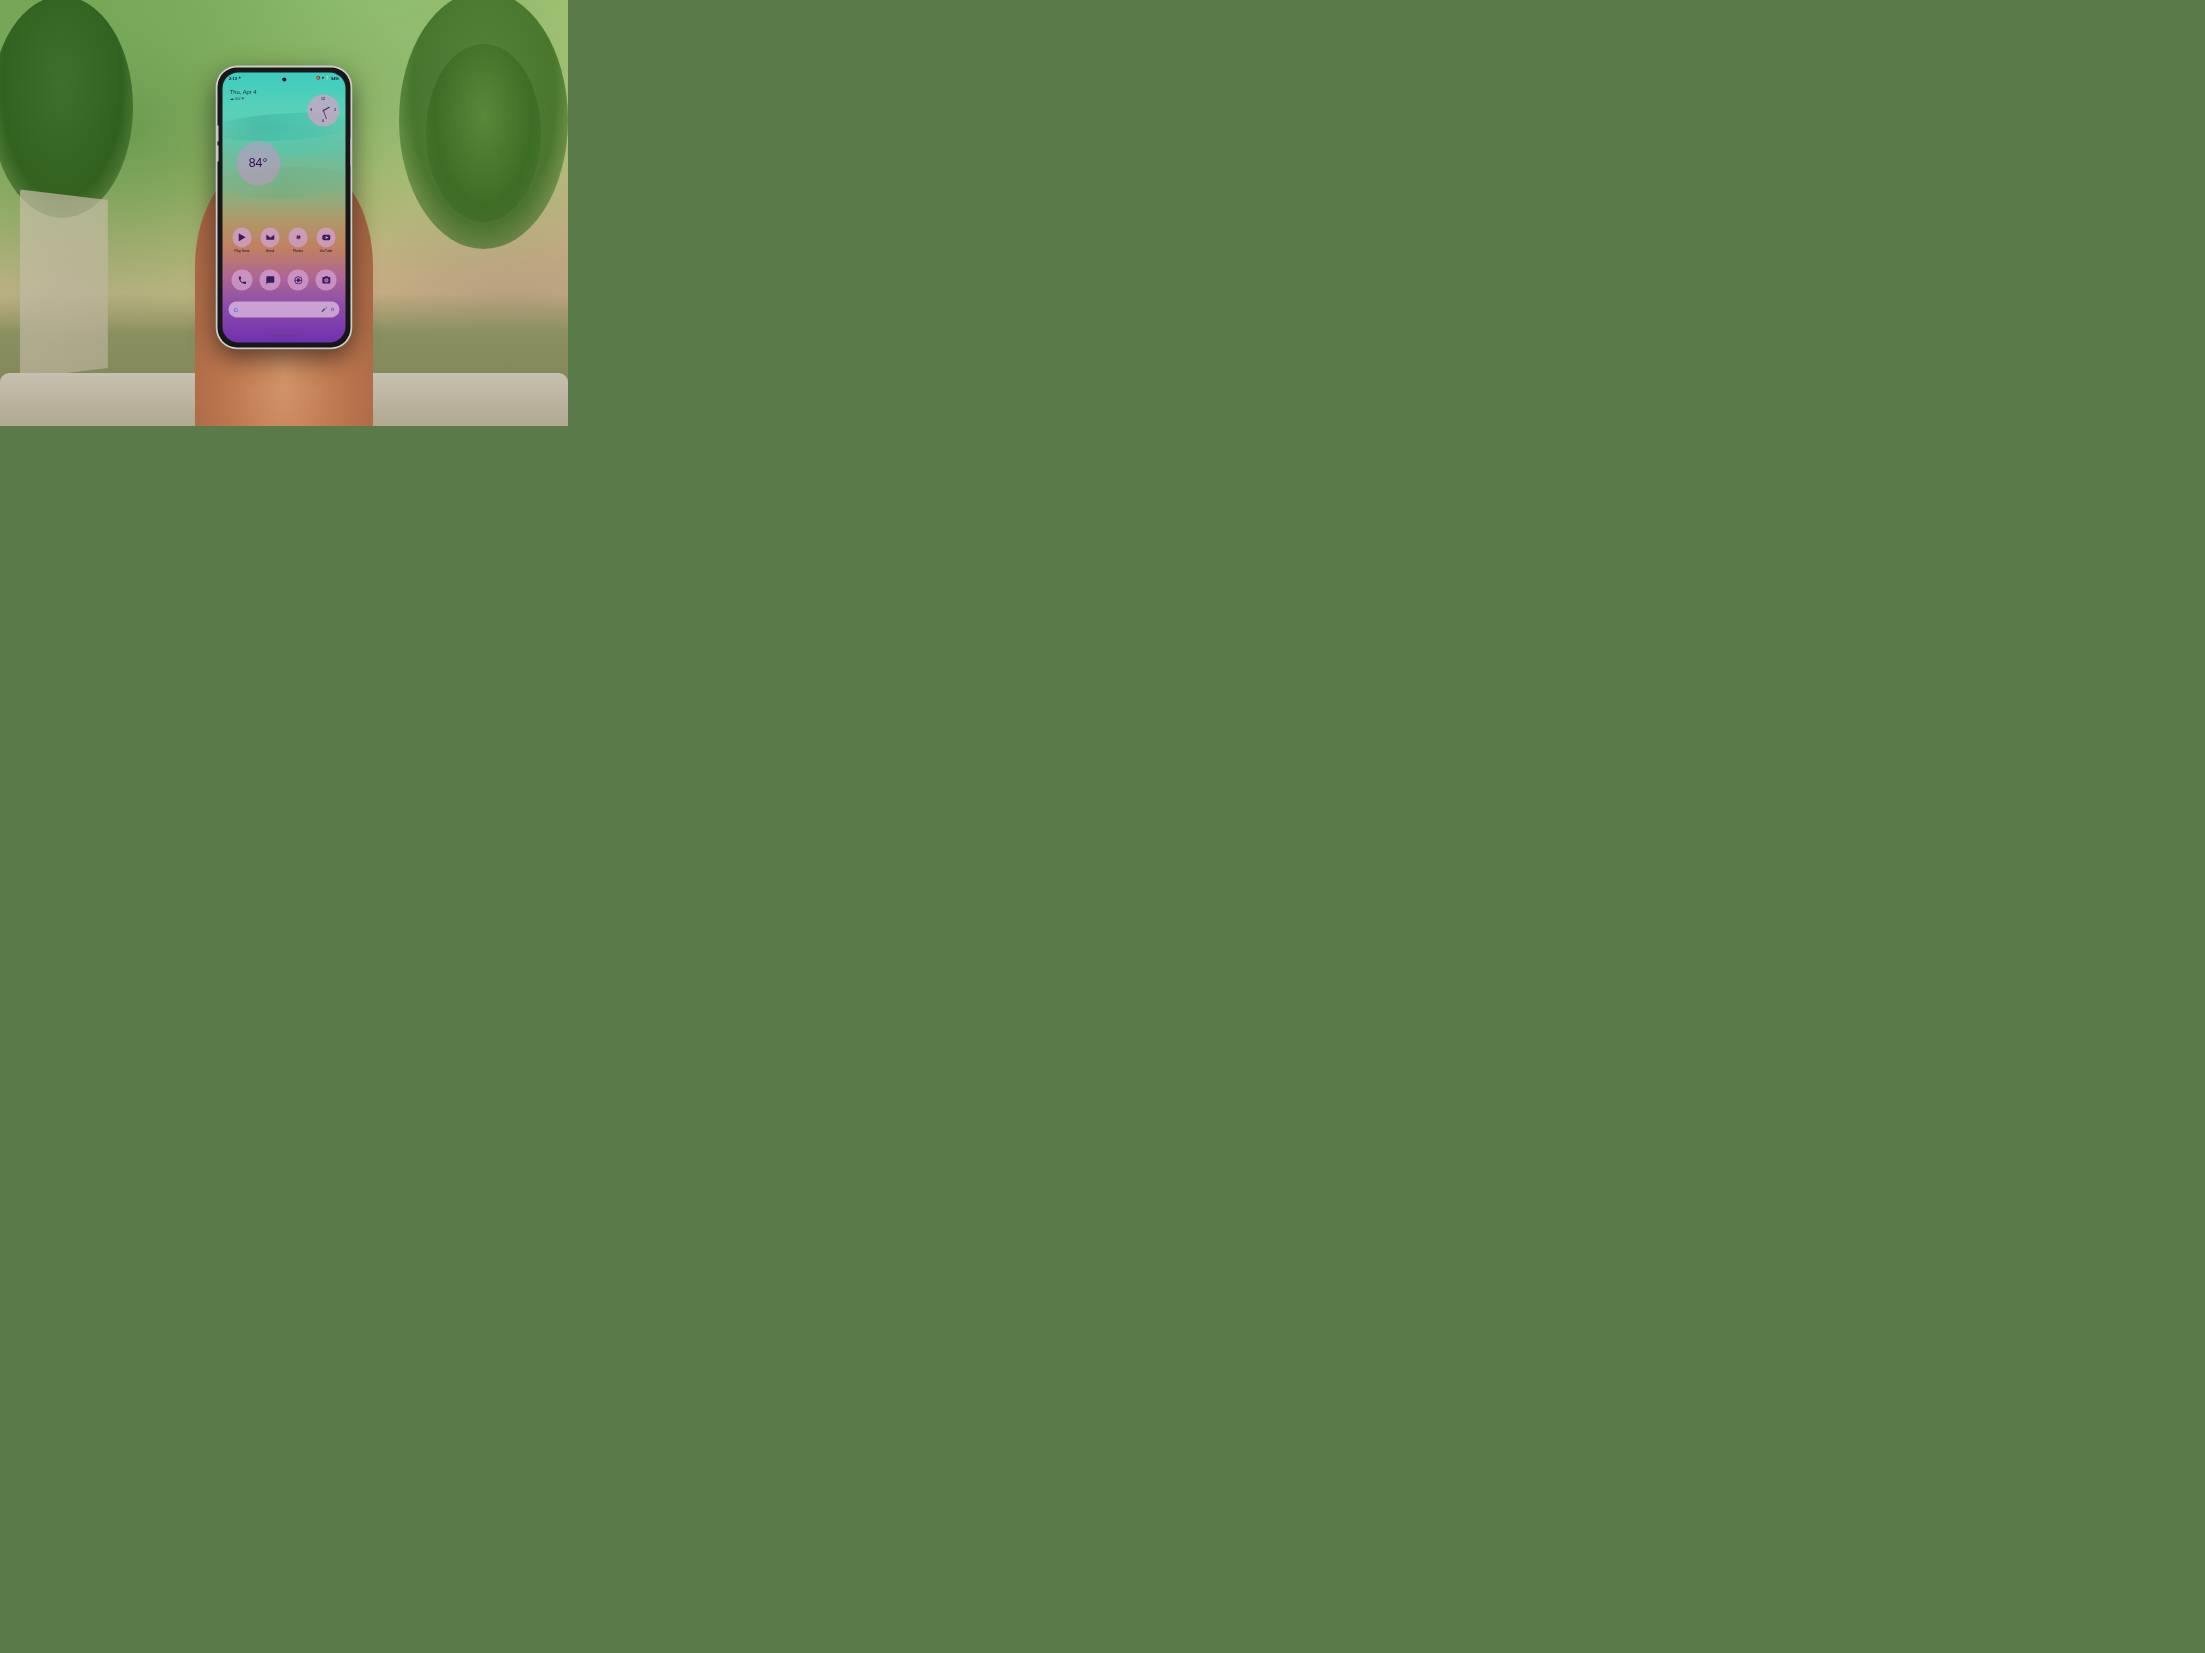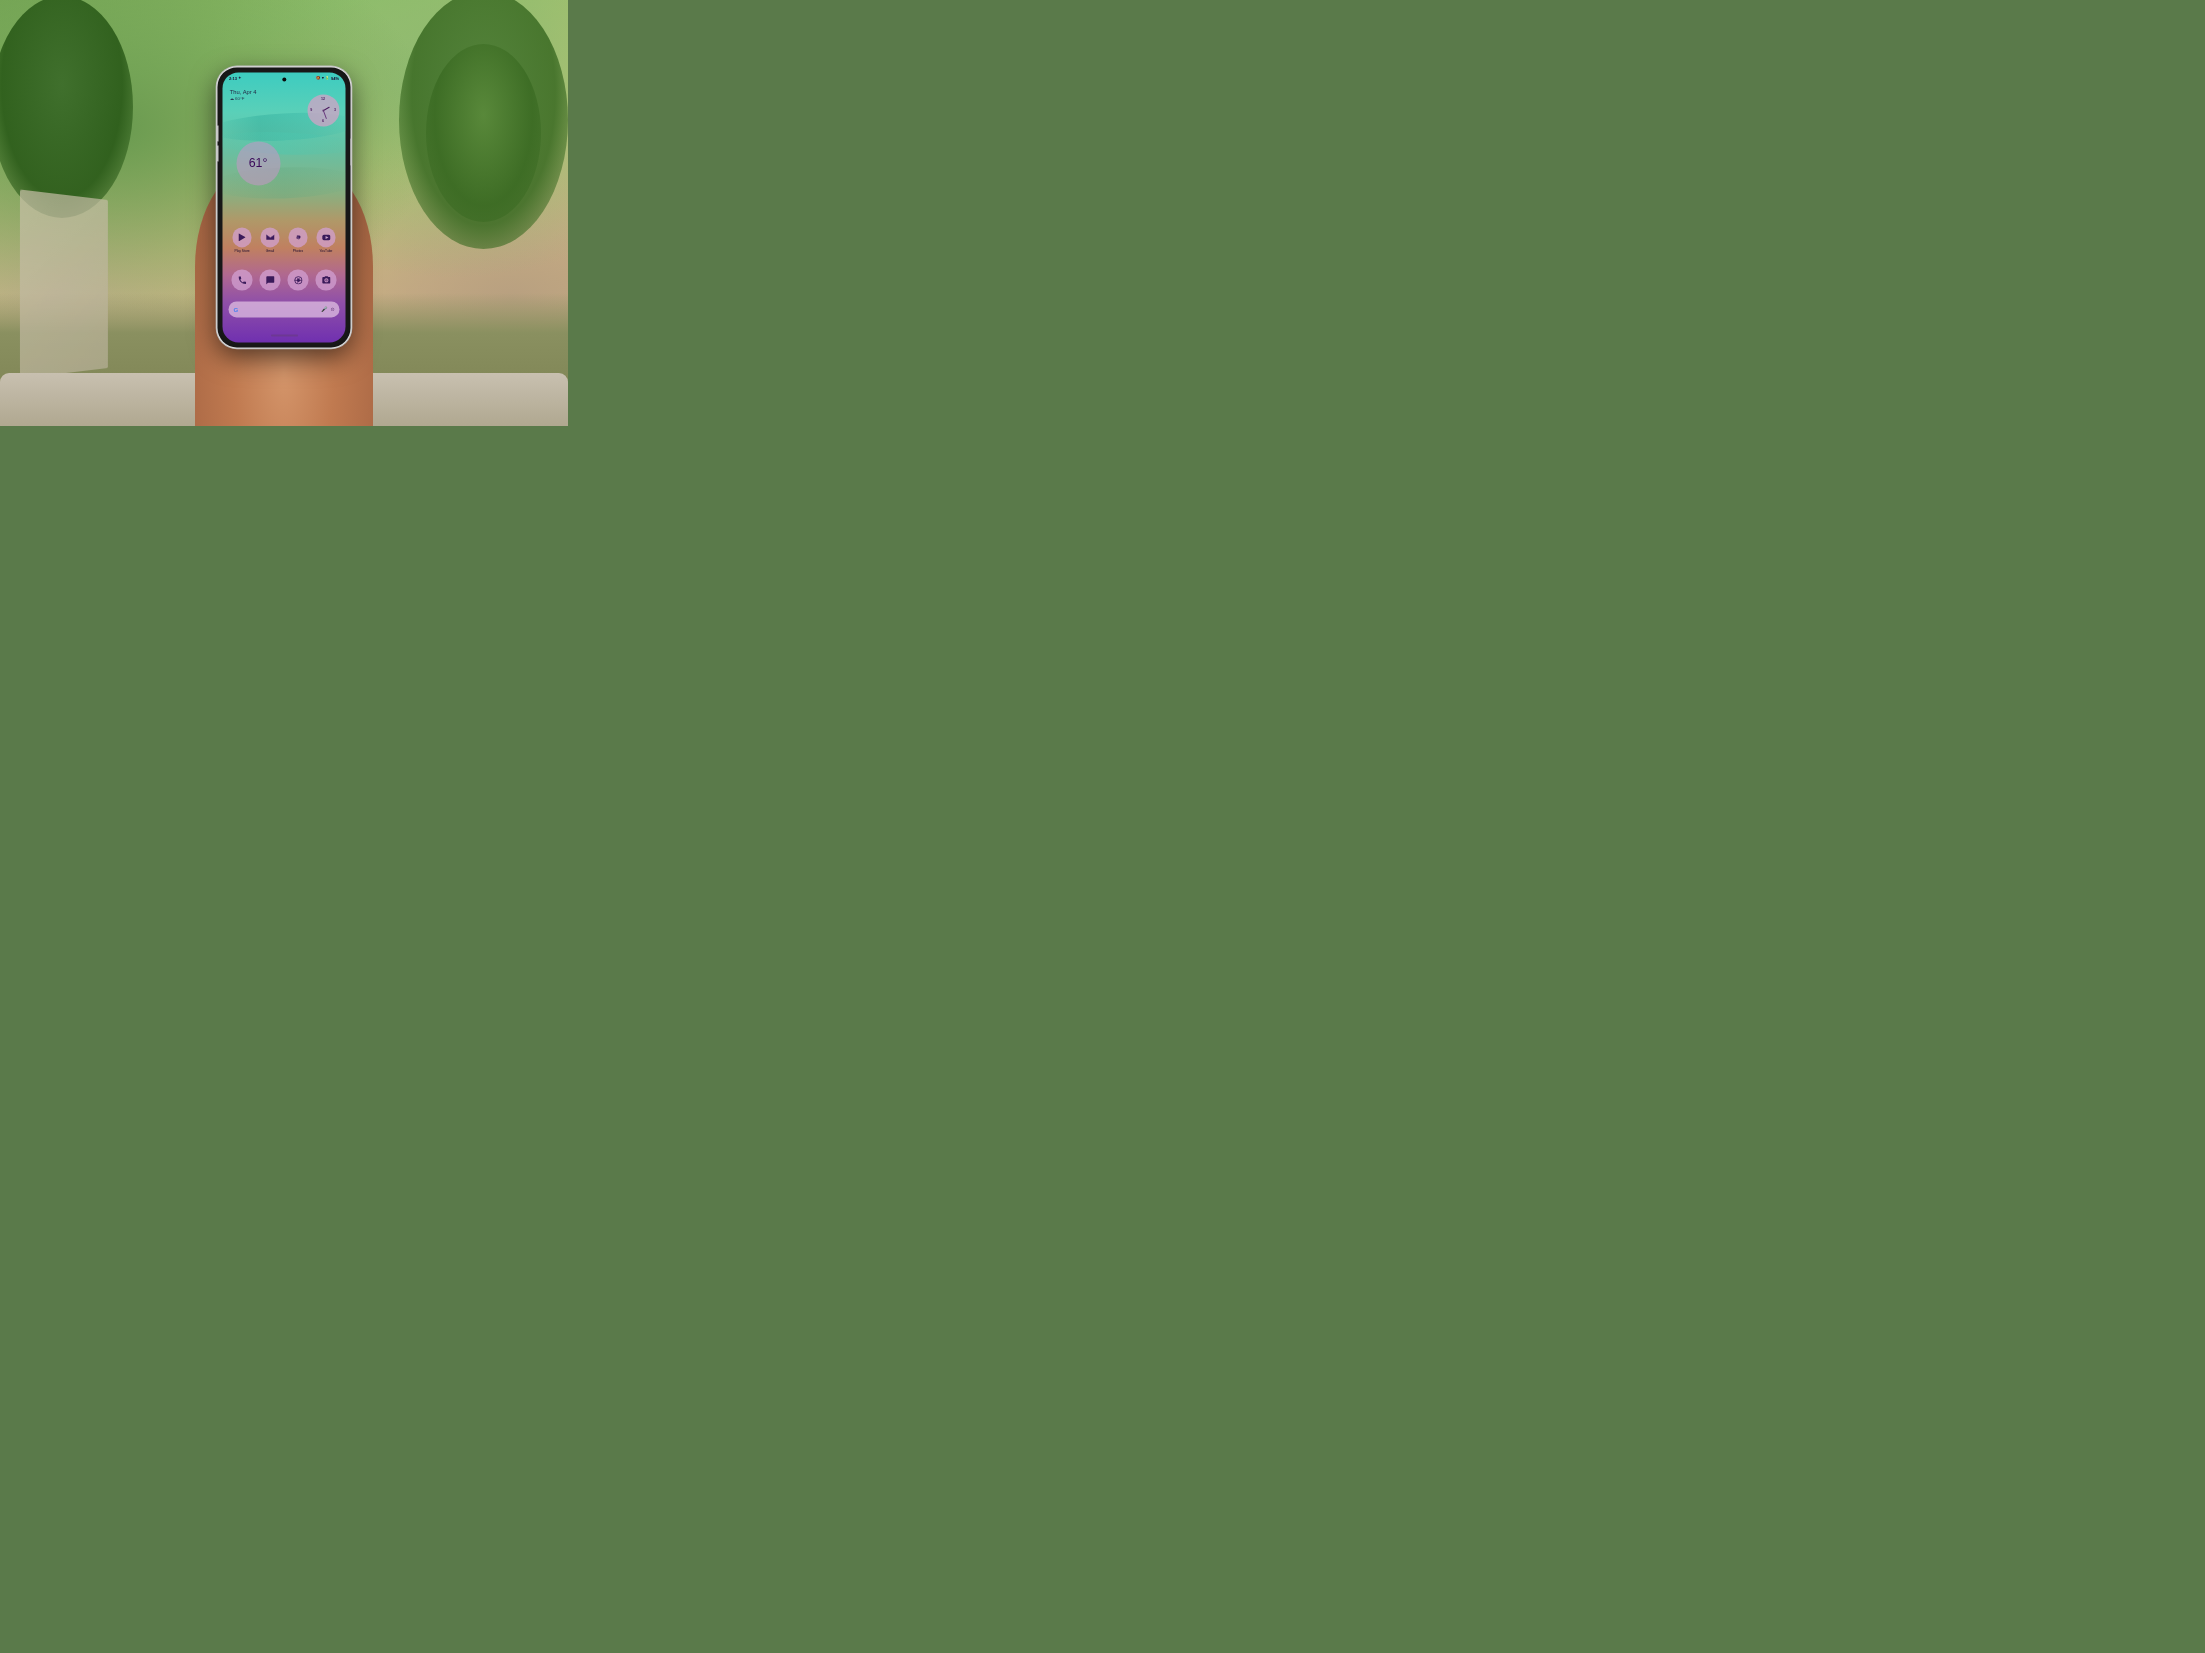--- a/index.html
+++ b/index.html
@@ -456,21 +456,21 @@
           <span class="clock-number n3">3</span>
           <span class="clock-number n6">6</span>
           <span class="clock-number n9">9</span>
           <div class="clock-hand-hour"></div>
           <div class="clock-hand-minute"></div>
           <div class="clock-center"></div>
         </div>
       </div>
 
       <div class="weather-bubble">
-        <span class="temp-text">61°</span>
+        <span class="temp-text">84°</span>
       </div>
 
       <div class="app-row">
 
         <div class="app-item">
           <div class="app-icon">
 
             <svg class="icon-svg" viewBox="0 0 24 24">
               <path d="M3 20.5v-17c0-.83 1-.93 1.39-.43l14.48 8.5c.37.22.37.77 0 .99L4.39 21.0C4 21.43 3 21.33 3 20.5z" fill="#3a1a5a"></path>
               <path d="M3 12 L14 6 L3 12z" fill="#5a2a7a" opacity="0.6"></path>

